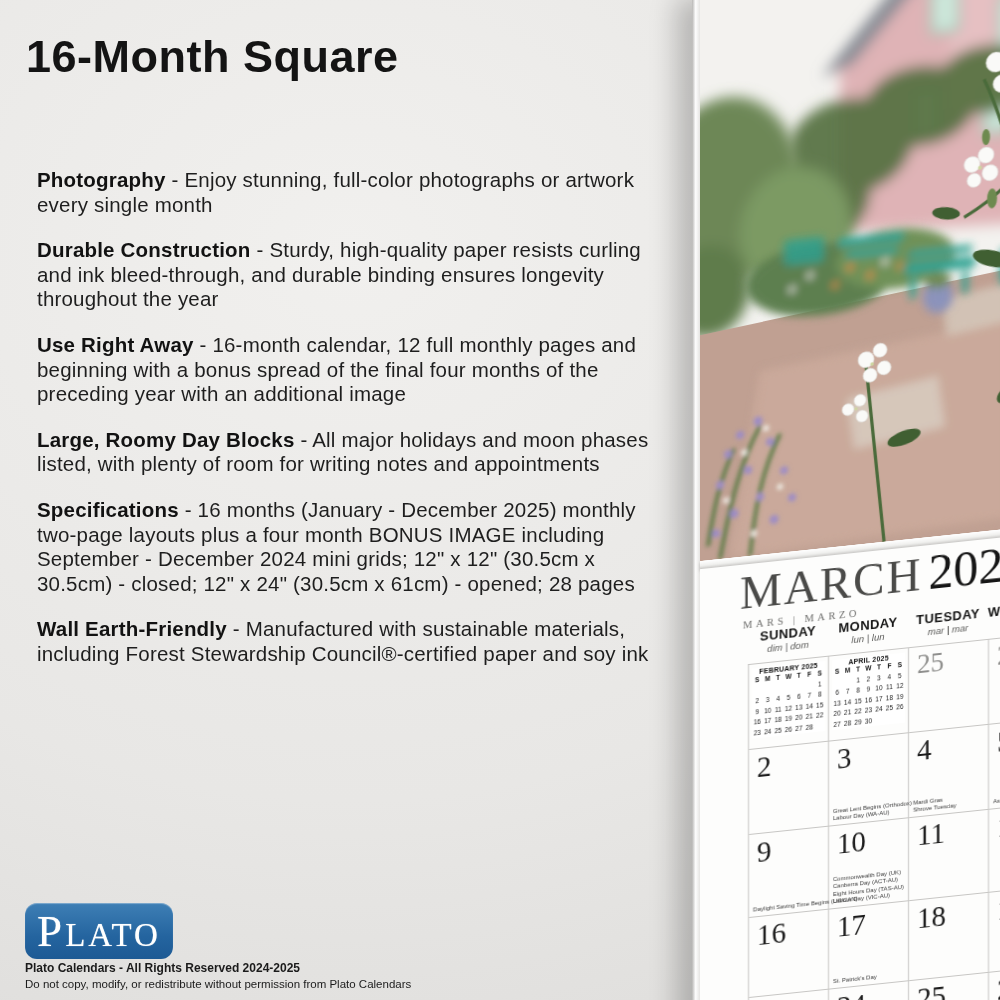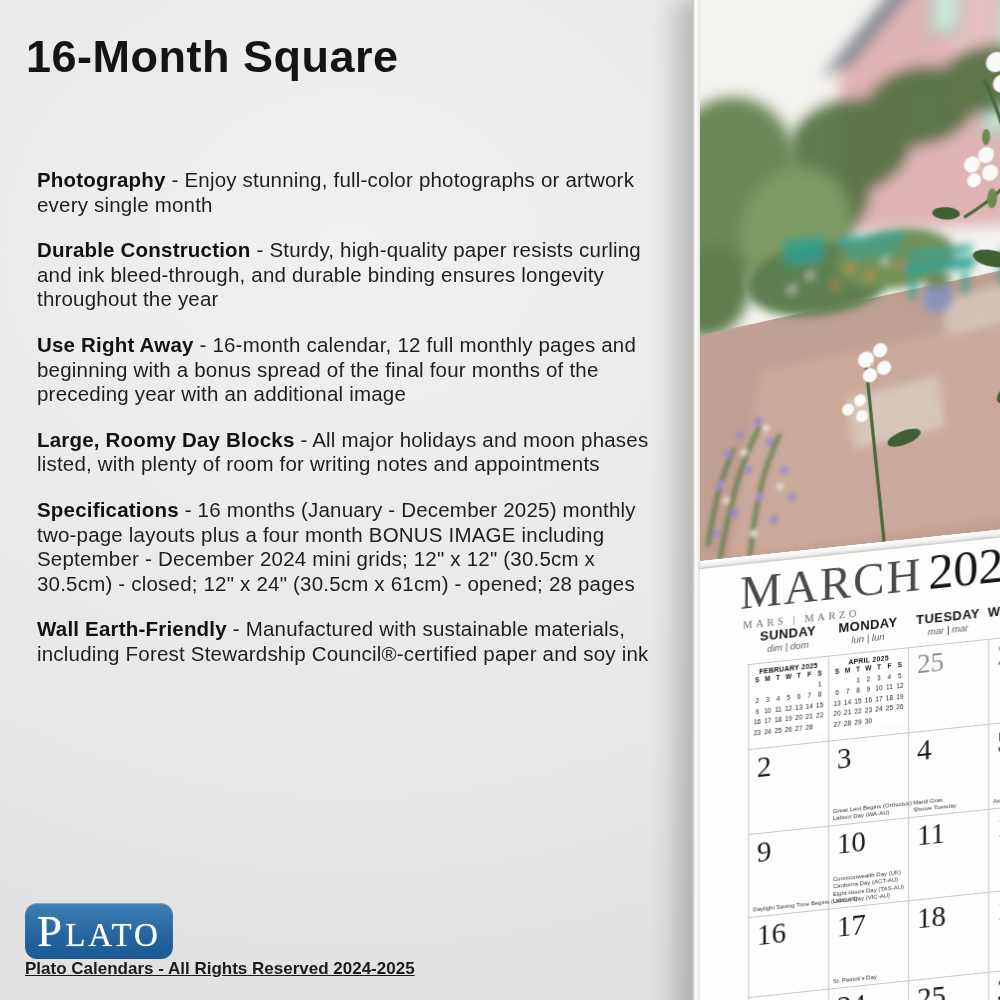--- a/index.html
+++ b/index.html
@@ -25,21 +25,21 @@
     background:linear-gradient(180deg,#3e7fb5 0%,#24649f 60%,#1d5a94 100%);
     border-radius:12px;display:flex;align-items:center;justify-content:center;
     box-shadow:inset 0 1px 1px rgba(255,255,255,.35);
   }
   #logo span{
     font-family:"Liberation Serif",serif;color:#ffffff;font-size:33px;letter-spacing:3px;
     text-shadow:0 0 1px rgba(255,255,255,.7);
   }
   #logo span::first-letter{font-size:45px;}
   #footer{position:absolute;left:25px;top:961px;color:#1b1b1b;}
-  #footer .f1{font-size:17px;font-weight:bold;line-height:15px;text-decoration:underline;}
+  #footer .f1{font-size:12px;font-weight:bold;line-height:15px;}
   #footer .f2{font-size:11.5px;line-height:17px;}
   
   #calendar{
     position:absolute;left:692px;top:-12px;width:520px;height:1112px;
     transform:skewY(-6deg);transform-origin:0 0;
     box-shadow:-16px 10px 26px rgba(0,0,0,.22);
     background:#fdfdfc;
   }
   #page-edge{
     position:absolute;left:0;top:0;bottom:0;width:8px;
@@ -95,20 +95,21 @@
       <p class="feature"><b>Use Right Away</b><span> - 16-month calendar, 12 full monthly pages and beginning with a bonus spread of the final four months of the preceding year with an additional image</span></p>
       <p class="feature"><b>Large, Roomy Day Blocks</b><span> - All major holidays and moon phases listed, with plenty of room for writing notes and appointments</span></p>
       <p class="feature"><b>Specifications</b><span> - 16 months (January - December 2025) monthly two-page layouts plus a four month BONUS IMAGE including September - December 2024 mini grids; 12" x 12" (30.5cm x 30.5cm) - closed; 12" x 24" (30.5cm x 61cm) - opened; 28 pages</span></p>
       <p class="feature"><b>Wall Earth-Friendly</b><span> - Manufactured with sustainable materials, including Forest Stewardship Council®-certified paper and soy ink</span></p>
     </div>
   <div id="logo">
     <span>PLATO</span>
   </div>
   <div id="footer">
     <div class="f1">Plato Calendars - All Rights Reserved 2024-2025</div>
+    <div class="f2">Do not copy, modify, or redistribute without permission from Plato Calendars</div>
   </div>
 </div>
 
 <div id="calendar">
   <div id="page-edge"></div>
 
   <div id="photo">
     
     <svg width="512" height="574" viewBox="0 0 512 574" xmlns="http://www.w3.org/2000/svg">
       <defs>

